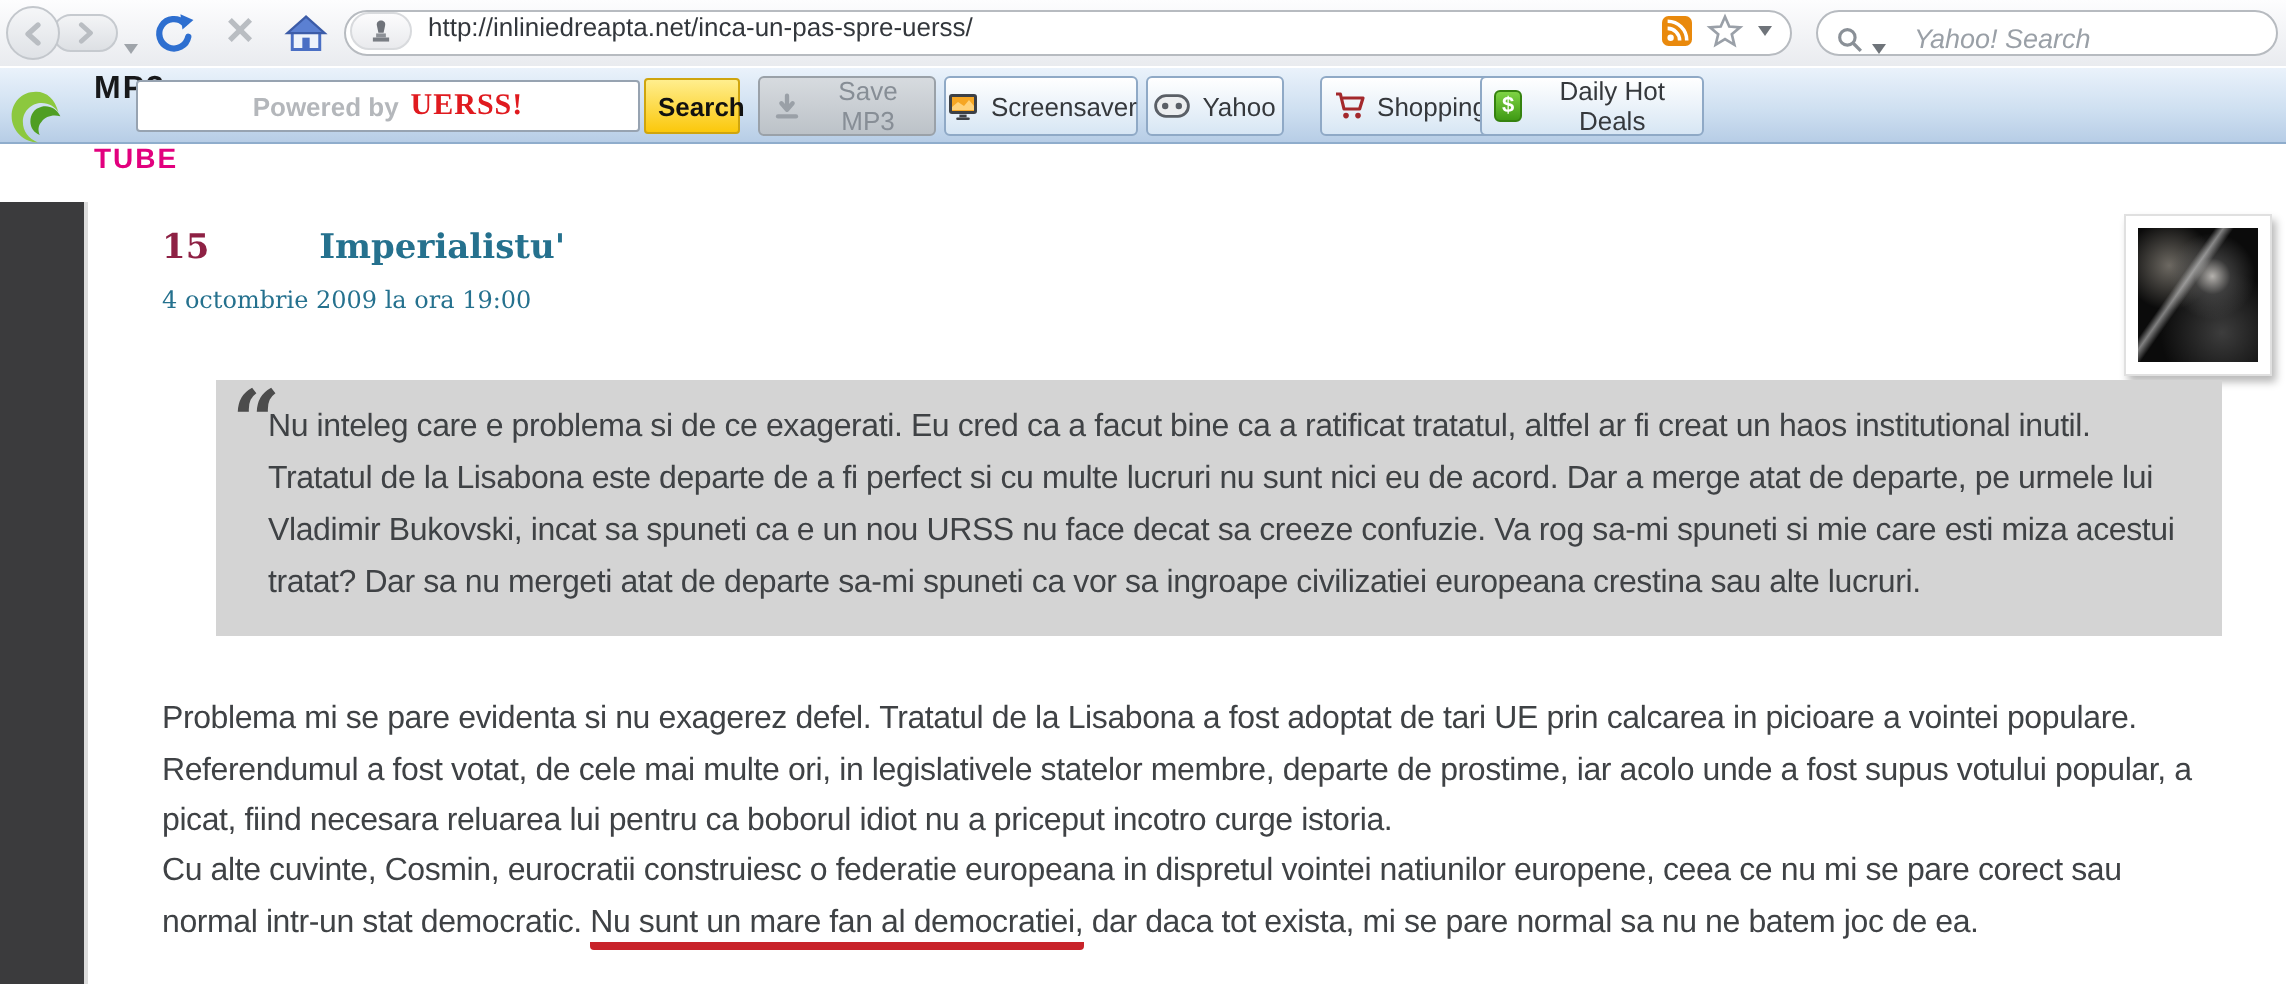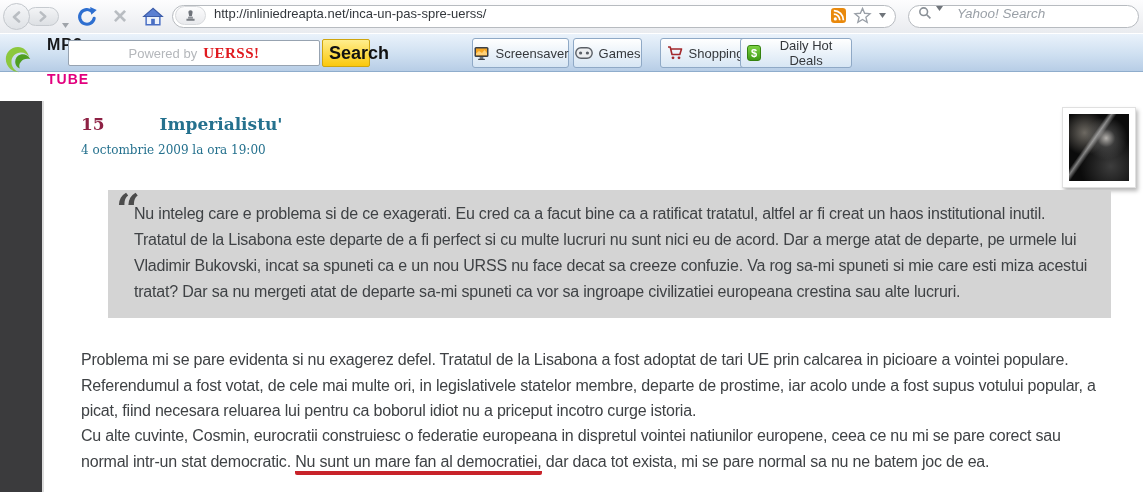--- a/index.html
+++ b/index.html
@@ -23,41 +23,41 @@
   .home-btn{left:139px;top:4px;width:27px;height:26px;}
   .urlbar{position:absolute;left:172px;top:5px;width:724px;height:23px;background:#fff;
           border:1px solid #b7bbc0;border-radius:12px;display:flex;align-items:flex-start;}
   .site-id{margin-left:2px;width:31px;height:19px;border-radius:10px;flex:0 0 auto;
            background:linear-gradient(#fcfcfd,#e9eaed);border:1px solid #d8dadd;
            display:flex;align-items:center;justify-content:center;}
   .url-text{margin-left:8px;font-size:13px;color:#33373c;white-space:nowrap;overflow:hidden;flex:1 1 auto;}
   .url-icons{display:flex;align-items:center;gap:7px;padding-right:9px;flex:0 0 auto;}
   .icon-btn{border:0;background:transparent;padding:0;margin:0;display:flex;align-items:center;cursor:pointer;}
   .searchbox{position:absolute;left:908px;top:5px;width:231px;height:23px;background:#fff;
-             border:1px solid #b7bbc0;border-radius:12px;display:flex;align-items:flex-start;}
+             border:1px solid #b7bbc0;border-radius:12px;display:flex;align-items:flex-end;}
   .searchbox .mag{margin-left:9px;display:flex;align-items:center;}
   .searchbox .sb-caret{margin-left:4px;display:flex;align-items:center;}
   .search-ph{margin-left:14px;font-size:13.5px;font-style:italic;color:#9aa0a7;}
 
   
   .yahoobar{position:absolute;left:0;top:33px;width:1143px;height:39px;
             background:linear-gradient(#eaf2fb 0%,#cfe0f1 55%,#b7cde6 100%);
             border-top:1px solid #fff;border-bottom:1px solid #8fadcc;}
   .logo{position:absolute;left:3px;top:3px;display:flex;align-items:center;cursor:pointer;}
   .logo-text{display:flex;flex-direction:column;margin-left:14px;line-height:1;gap:20px;}
   .logo-mp3{font-size:16px;font-weight:bold;color:#17181a;letter-spacing:1px;}
   .logo-tube{font-size:14px;font-weight:bold;color:#e2007e;letter-spacing:1px;margin-top:-1px;}
   .tb-search{position:absolute;left:68px;top:6px;width:252px;height:26px;background:#fff;
              border:1px solid #97a3b1;border-radius:2px;display:flex;align-items:center;justify-content:center;cursor:text;}
-  .ph-prefix{font-size:13px;color:#b4b7bb;margin-right:6px;}
+  .ph-prefix{font-size:13px;color:#b4b7bb;margin-right:6px;font-weight:bold;}
   .ph-brand{font-size:15px;font-weight:800;color:#e01a1f;letter-spacing:0.5px;
             font-family:"Liberation Serif",serif;}
   .tb-searchbtn{position:absolute;left:322px;top:5px;width:48px;height:28px;
             background:linear-gradient(#ffee8e,#fbc80c);border:1px solid #cda githuba;border:1px solid #cfa50e;border-radius:2px;
-            font-size:18px;font-weight:bold;color:#111;cursor:pointer;font-family:"Liberation Sans",sans-serif;}
+            font-size:13px;font-weight:bold;color:#111;cursor:pointer;font-family:"Liberation Sans",sans-serif;}
   .tb-btn{position:absolute;top:4px;height:30px;border-radius:3px;cursor:pointer;
           background:linear-gradient(#ffffff,#d7e6f4);border:1px solid #8fa9c6;
           display:flex;align-items:center;justify-content:center;gap:6px;
           font-size:13px;color:#35383c;font-family:"Liberation Sans",sans-serif;}
   .tb-btn .ic{display:flex;align-items:center;}
   .tb-btn.disabled{background:linear-gradient(#d7dbdf,#bcc2c8);border-color:#9aa1a8;color:#878e96;cursor:default;}
   .btn-save{left:379px;width:89px;}
   .btn-screensaver{left:472px;width:97px;}
   .btn-games{left:573px;width:69px;}
   .btn-shopping{left:660px;width:90px;}
@@ -205,20 +205,29 @@
         <span class="logo-mp3">MP3</span>
         <span class="logo-tube">TUBE</span>
       </span>
     </div>
     <div class="tb-search">
       <span class="ph-prefix">Powered by</span>
       <span class="ph-brand">UERSS!</span>
     </div>
     <button class="tb-searchbtn">Search</button>
 
+    <button class="tb-btn disabled btn-save">
+      <span class="ic">
+        <svg width="15" height="15" viewBox="0 0 16 16">
+          <path d="M8 2v7M5 6l3 3.5L11 6" stroke="#9aa0a7" stroke-width="2.3" fill="none" stroke-linecap="round" stroke-linejoin="round"></path>
+          <path d="M3.2 13h9.6" stroke="#9aa0a7" stroke-width="2.3" stroke-linecap="round"></path>
+        </svg>
+      </span>
+      <span>Save MP3</span>
+    </button>
 
     <button class="tb-btn btn-screensaver">
       <span class="ic">
         <svg width="17" height="16" viewBox="0 0 16 16">
           <rect x="1" y="2" width="14" height="10" rx="1.5" fill="#3c4046"></rect>
           <rect x="2.5" y="3.5" width="11" height="7" fill="#f6a623"></rect>
           <path d="M2.5 8.5l3-2.5 3 2 2.5-3 2.5 3v2h-11z" fill="#ffd27a"></path>
           <rect x="6.2" y="12.3" width="3.6" height="1.4" fill="#3c4046"></rect>
           <rect x="4.6" y="13.8" width="6.8" height="1.2" rx="0.6" fill="#3c4046"></rect>
         </svg>
@@ -227,21 +236,21 @@
     </button>
 
     <button class="tb-btn btn-games">
       <span class="ic">
         <svg width="18" height="12" viewBox="0 0 18 12">
           <rect x="0.8" y="0.8" width="16.4" height="10.4" rx="5.2" fill="#eceef0" stroke="#5a5f66" stroke-width="1.4"></rect>
           <circle cx="5.6" cy="6" r="1.6" fill="#5a5f66"></circle>
           <circle cx="12.4" cy="6" r="1.6" fill="#5a5f66"></circle>
         </svg>
       </span>
-      <span>Games</span>
+      <span>Yahoo</span>
     </button>
 
     <button class="tb-btn btn-shopping">
       <span class="ic">
         <svg width="16" height="16" viewBox="0 0 16 16">
           <path d="M1 2h2.2l1.8 7.5h7.8l1.7-5.5H4.4" fill="none" stroke="#a3282c" stroke-width="1.6" stroke-linejoin="round"></path>
           <circle cx="6" cy="12.8" r="1.4" fill="#a3282c"></circle>
           <circle cx="12" cy="12.8" r="1.4" fill="#a3282c"></circle>
         </svg>
       </span>

